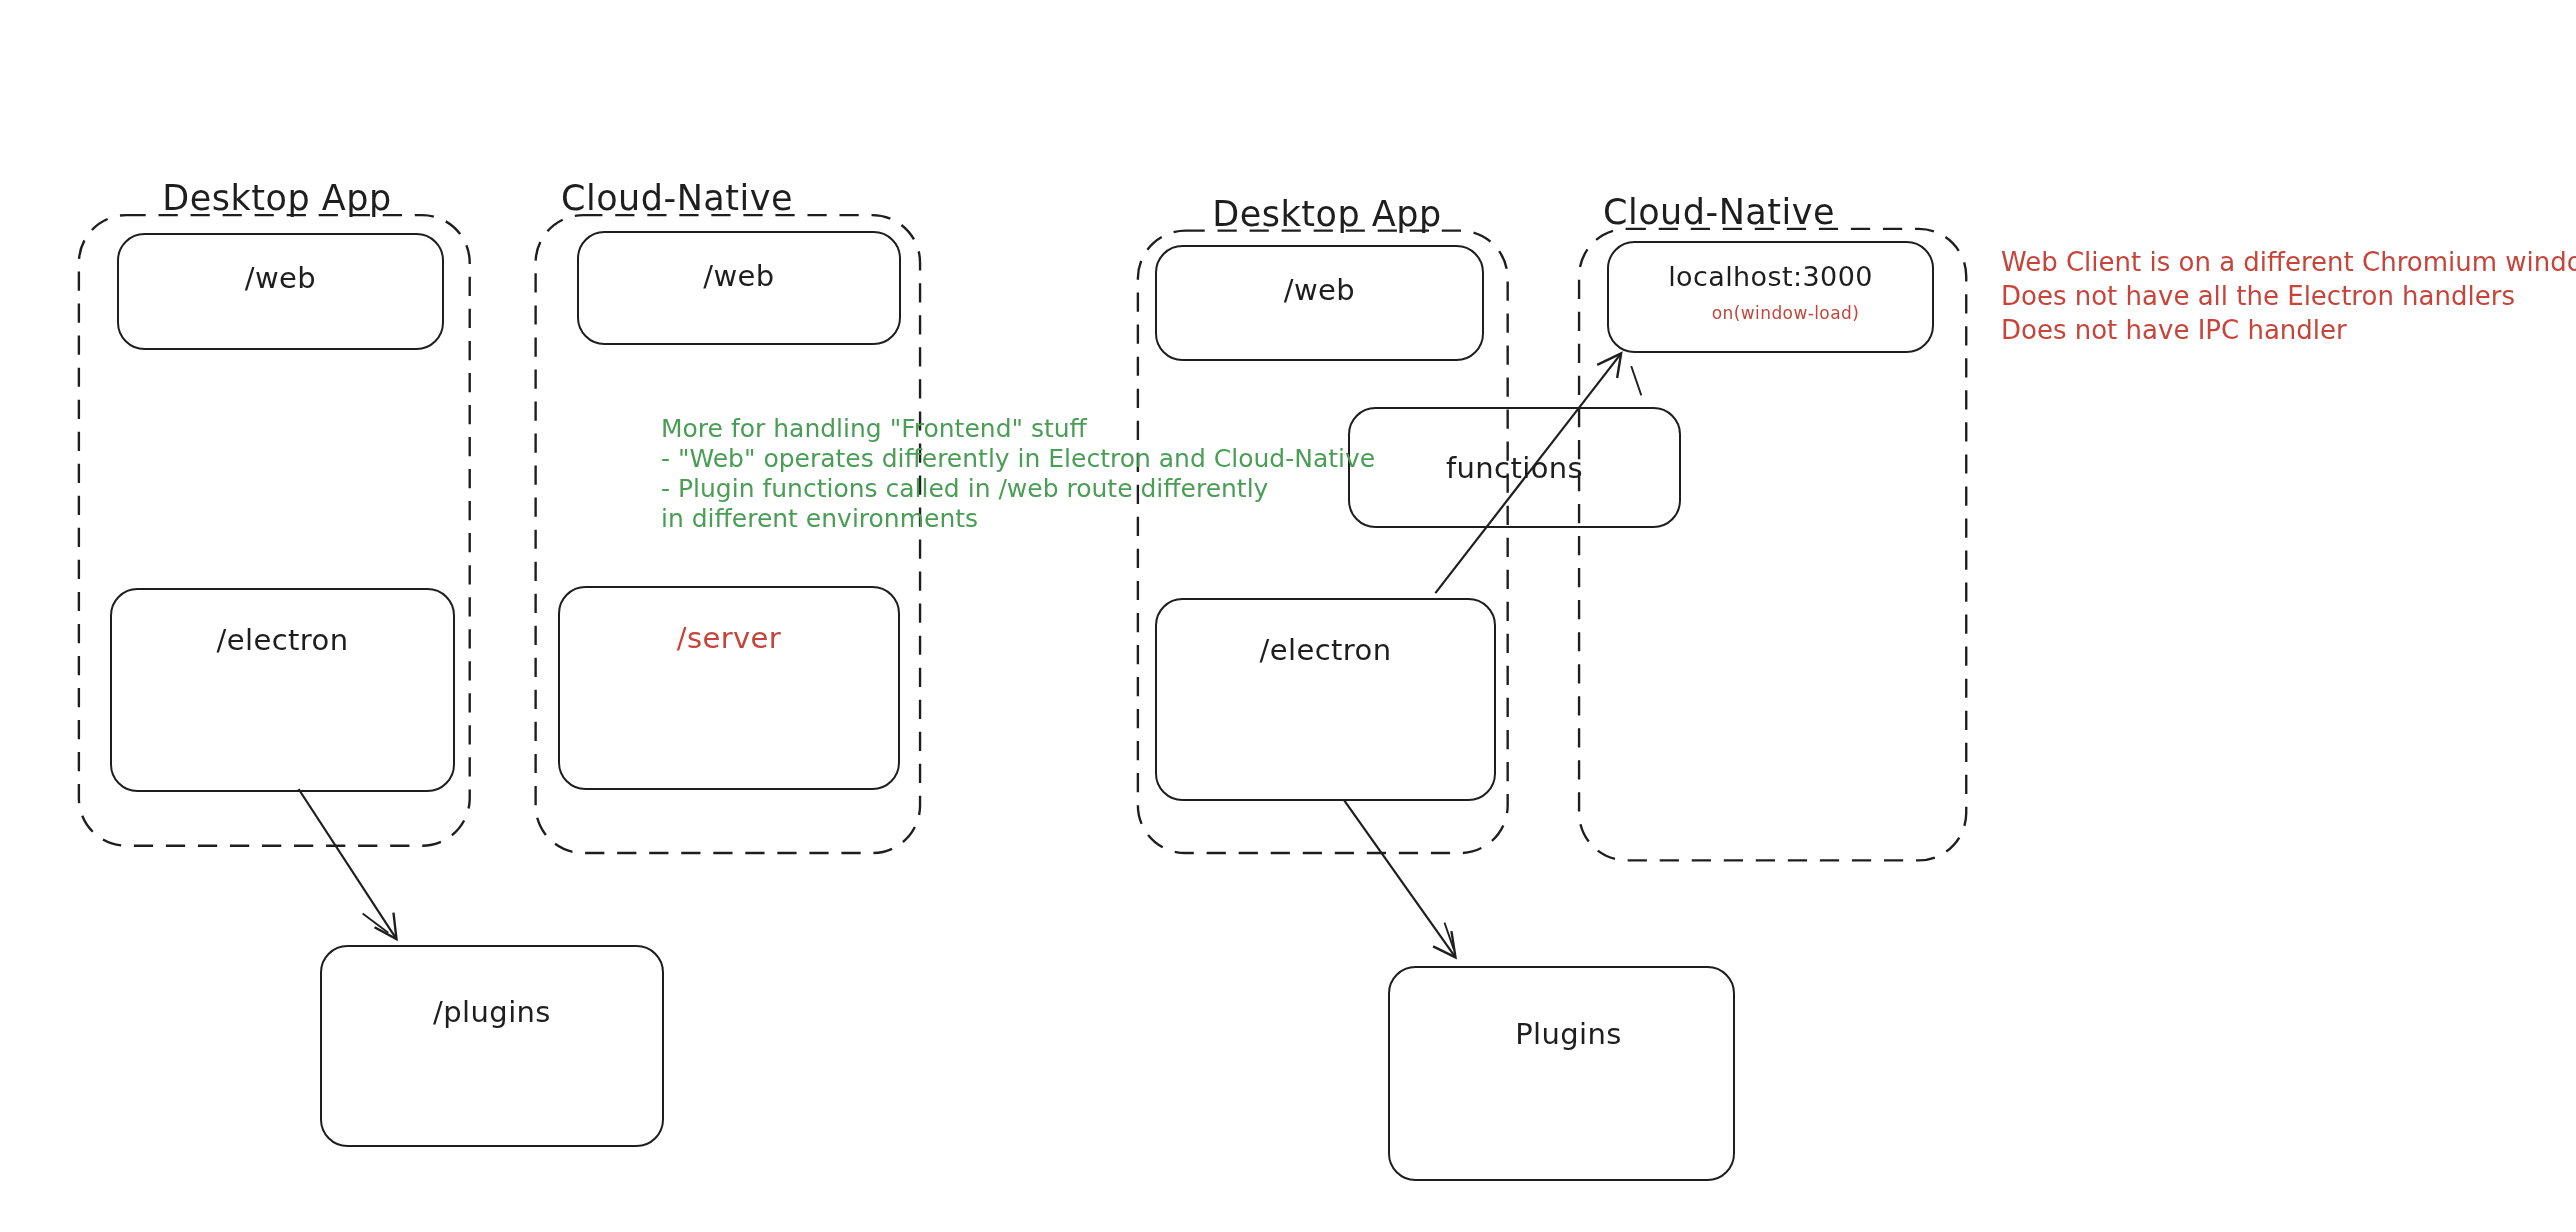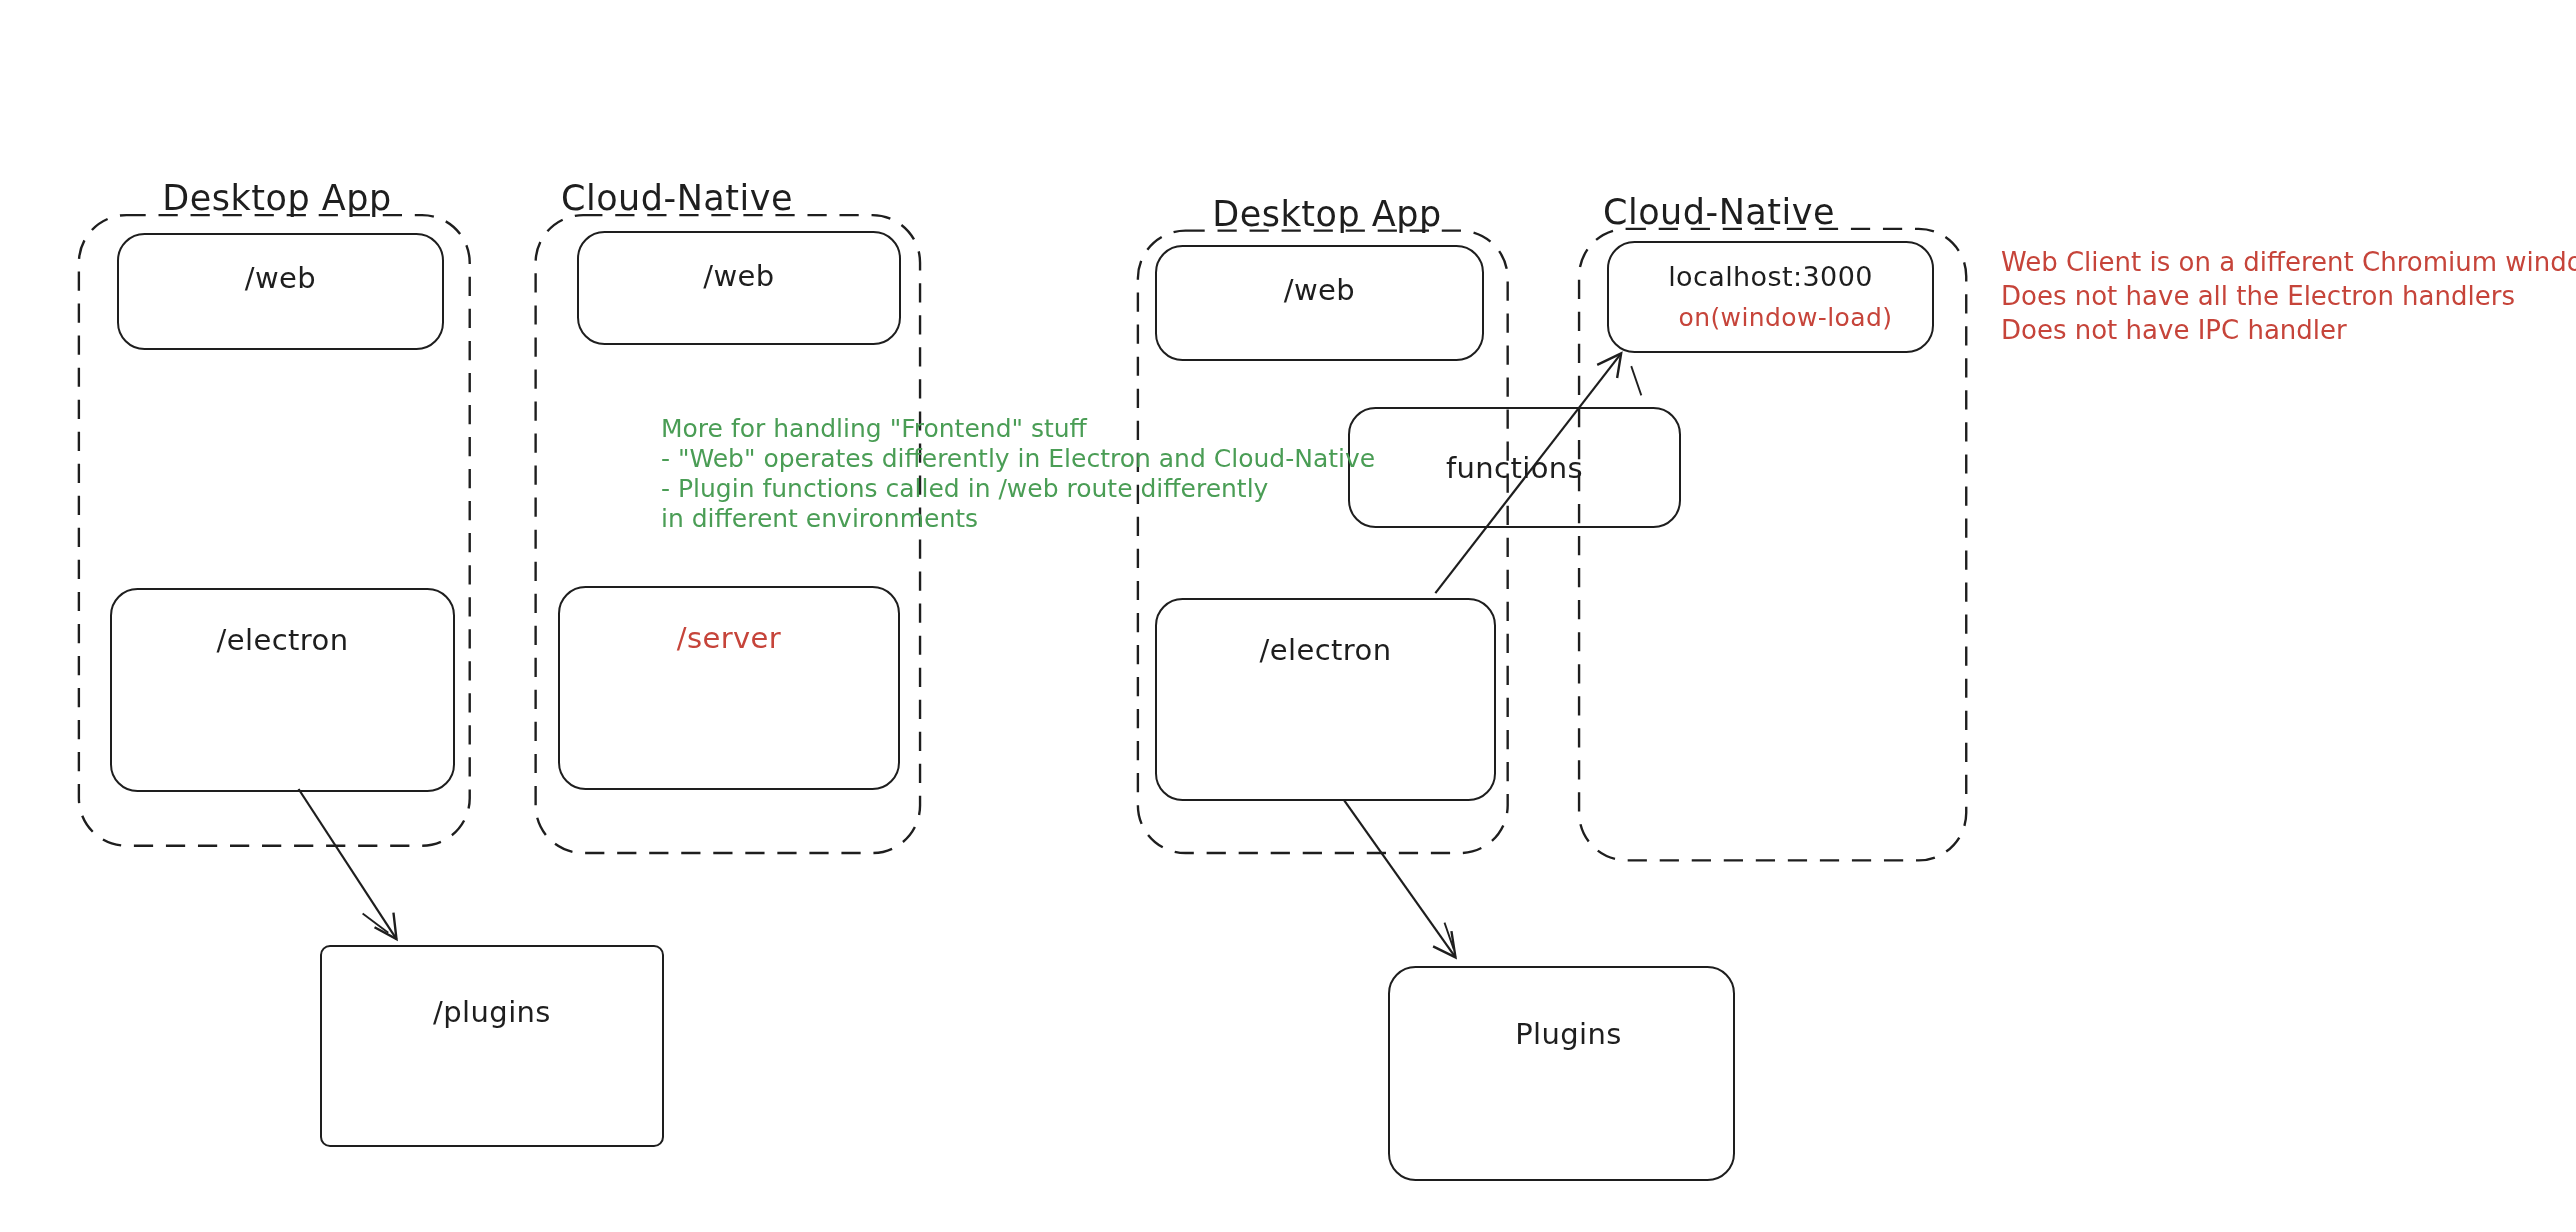--- a/index.html
+++ b/index.html
@@ -54,31 +54,31 @@
 
 
   <div class="node" style="left:110px; top:588px; width:341px; height:200px;">
     <div class="label" style="top:33px;">/electron</div>
   </div>
 
   <div class="node" style="left:558px; top:586px; width:338px; height:200px;">
     <div class="label red-text" style="top:33px;">/server</div>
   </div>
 
-  <div class="node" style="left:320px; top:945px; width:340px; height:198px;border-radius:10px;">
+  <div class="node" style="left:320px; top:945px; width:340px; height:198px;">
     <div class="label" style="top:48px;">/plugins</div>
   </div>
 
   <div class="node" style="left:1155px; top:245px; width:325px; height:112px;">
     <div class="label" style="top:26px;">/web</div>
   </div>
 
   <div class="node" style="left:1607px; top:241px; width:323px; height:108px;">
     <div class="label" style="top:18.3px; font-size:27px;">localhost:3000</div>
-    <div class="label red-text" style="top:60px; left:30px; font-size:25px;">on(window-load)</div>
+    <div class="label red-text" style="top:60px; left:30px; font-size:17px;">on(window-load)</div>
   </div>
 
   <div class="node" style="left:1348px; top:407px; width:329px; height:117px;">
     <div class="label" style="top:42px;">functions</div>
   </div>
 
   <div class="node" style="left:1155px; top:598px; width:337px; height:199px;">
     <div class="label" style="top:33px;">/electron</div>
   </div>
 

